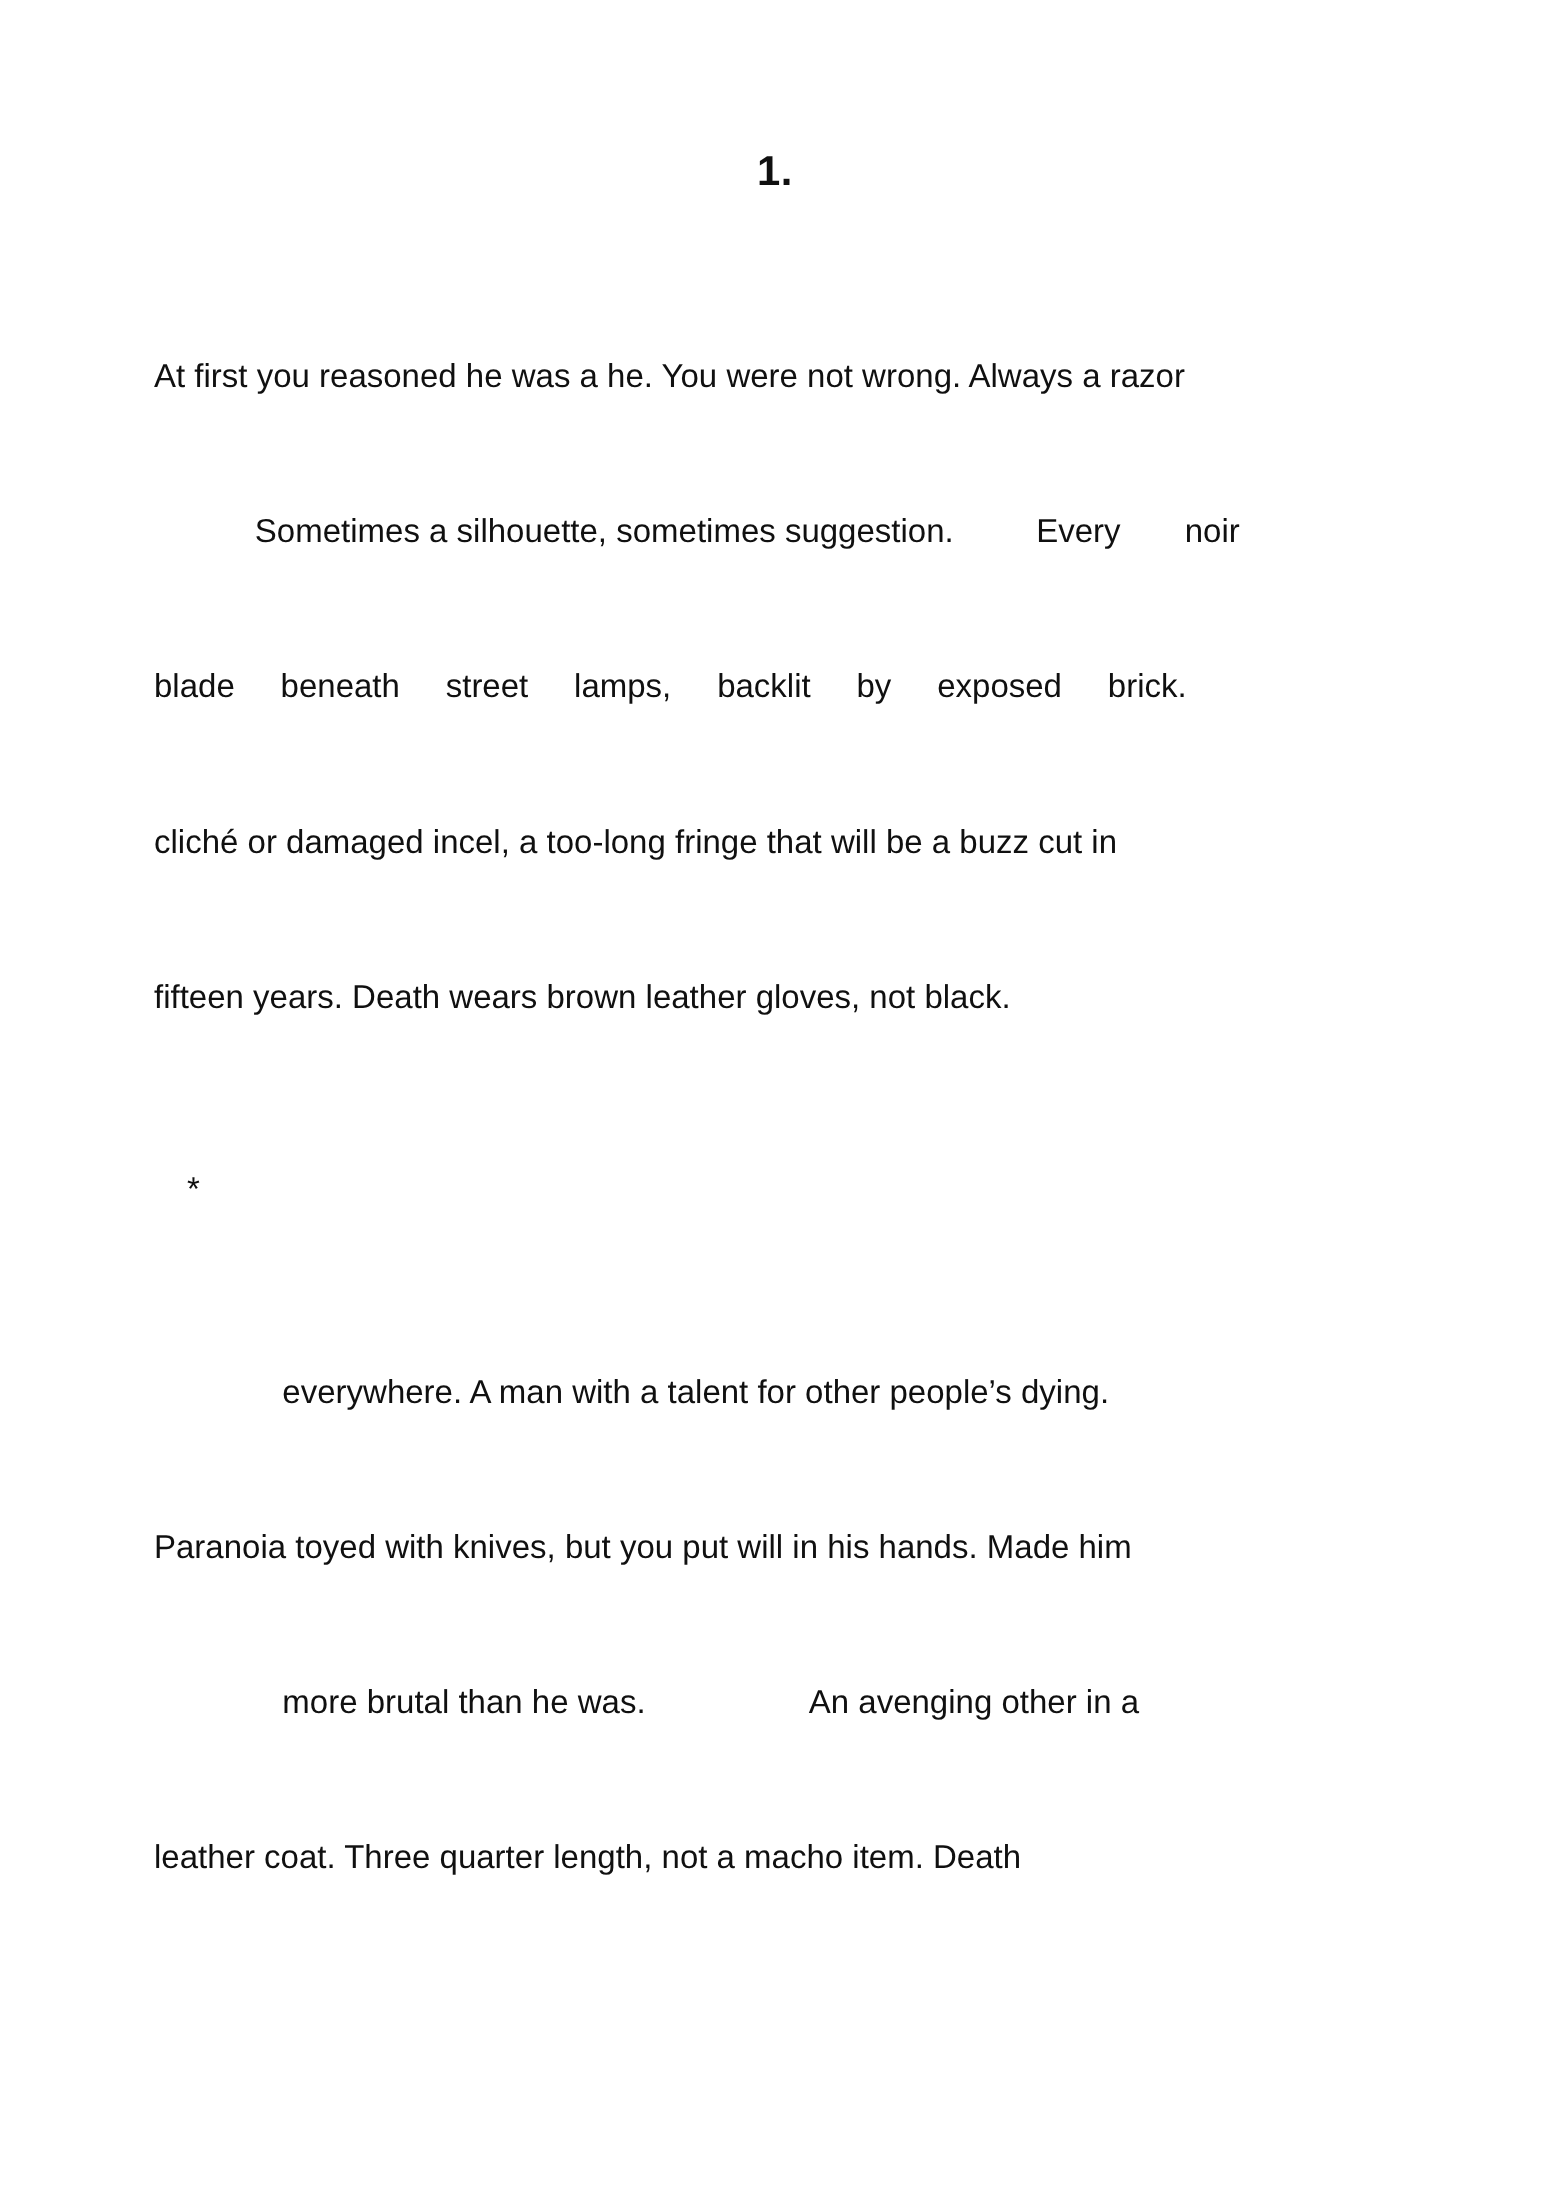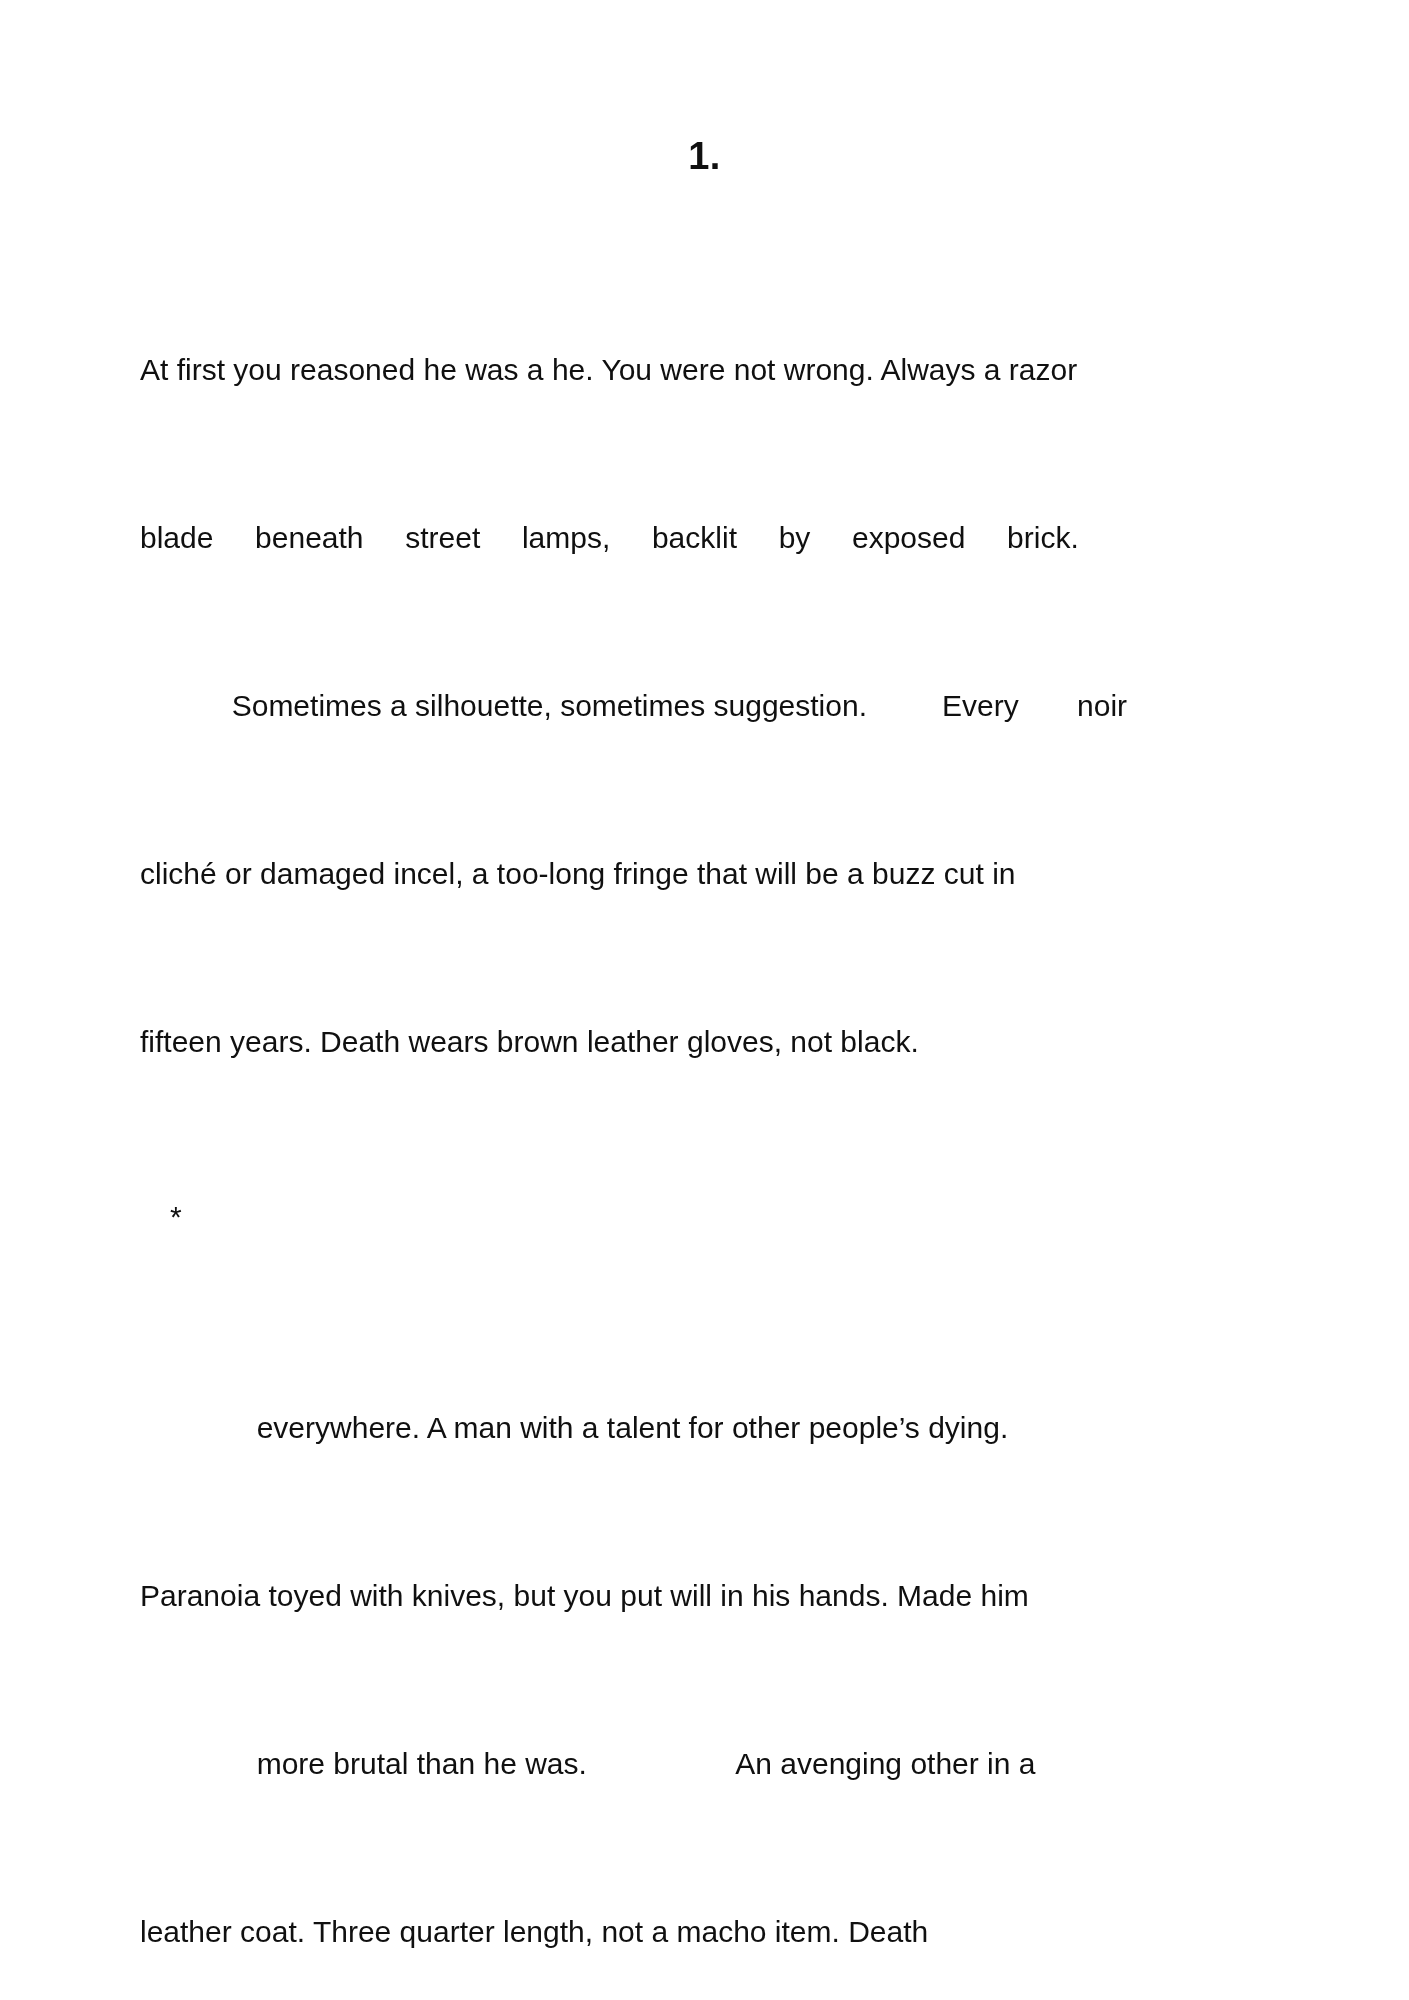--- a/index.html
+++ b/index.html
@@ -31,43 +31,42 @@
     white-space: pre;
   }
   .stanza {
     font-size: 30px;
     line-height: 47px;
     font-weight: 400;
     white-space: pre;
   }
   .stanza .line {
     white-space: pre;
-    margin-top: 27px;
   }
   .stanza-1 { margin-top: 45px; }
   .divider {
     font-size: 30px;
     line-height: 47px;
     padding-left: 30px;
     white-space: pre;
   }
   .divider-1 { margin-top: 34px; }
   .stanza-2 { margin-top: 43px; }
 </style>
 </head>
 <body>
 
 <div class="page">
 
   <div class="section-heading">1.</div>
 
   <div class="stanza stanza-1">
     <div class="line">At first you reasoned he was a he. You were not wrong. Always a razor</div>
+    <div class="line">           Sometimes a silhouette, sometimes suggestion.         Every       noir</div>
     <div class="line">blade     beneath     street     lamps,     backlit     by     exposed     brick.</div>
-    <div class="line">           Sometimes a silhouette, sometimes suggestion.         Every       noir</div>
     <div class="line">cliché or damaged incel, a too-long fringe that will be a buzz cut in</div>
     <div class="line">fifteen years. Death wears brown leather gloves, not black.</div>
   </div>
 
   <div class="divider divider-1">*</div>
 
   <div class="stanza stanza-2">
     <div class="line">              everywhere. A man with a talent for other people’s dying.</div>
     <div class="line">Paranoia toyed with knives, but you put will in his hands. Made him</div>
     <div class="line">              more brutal than he was.                  An avenging other in a</div>

